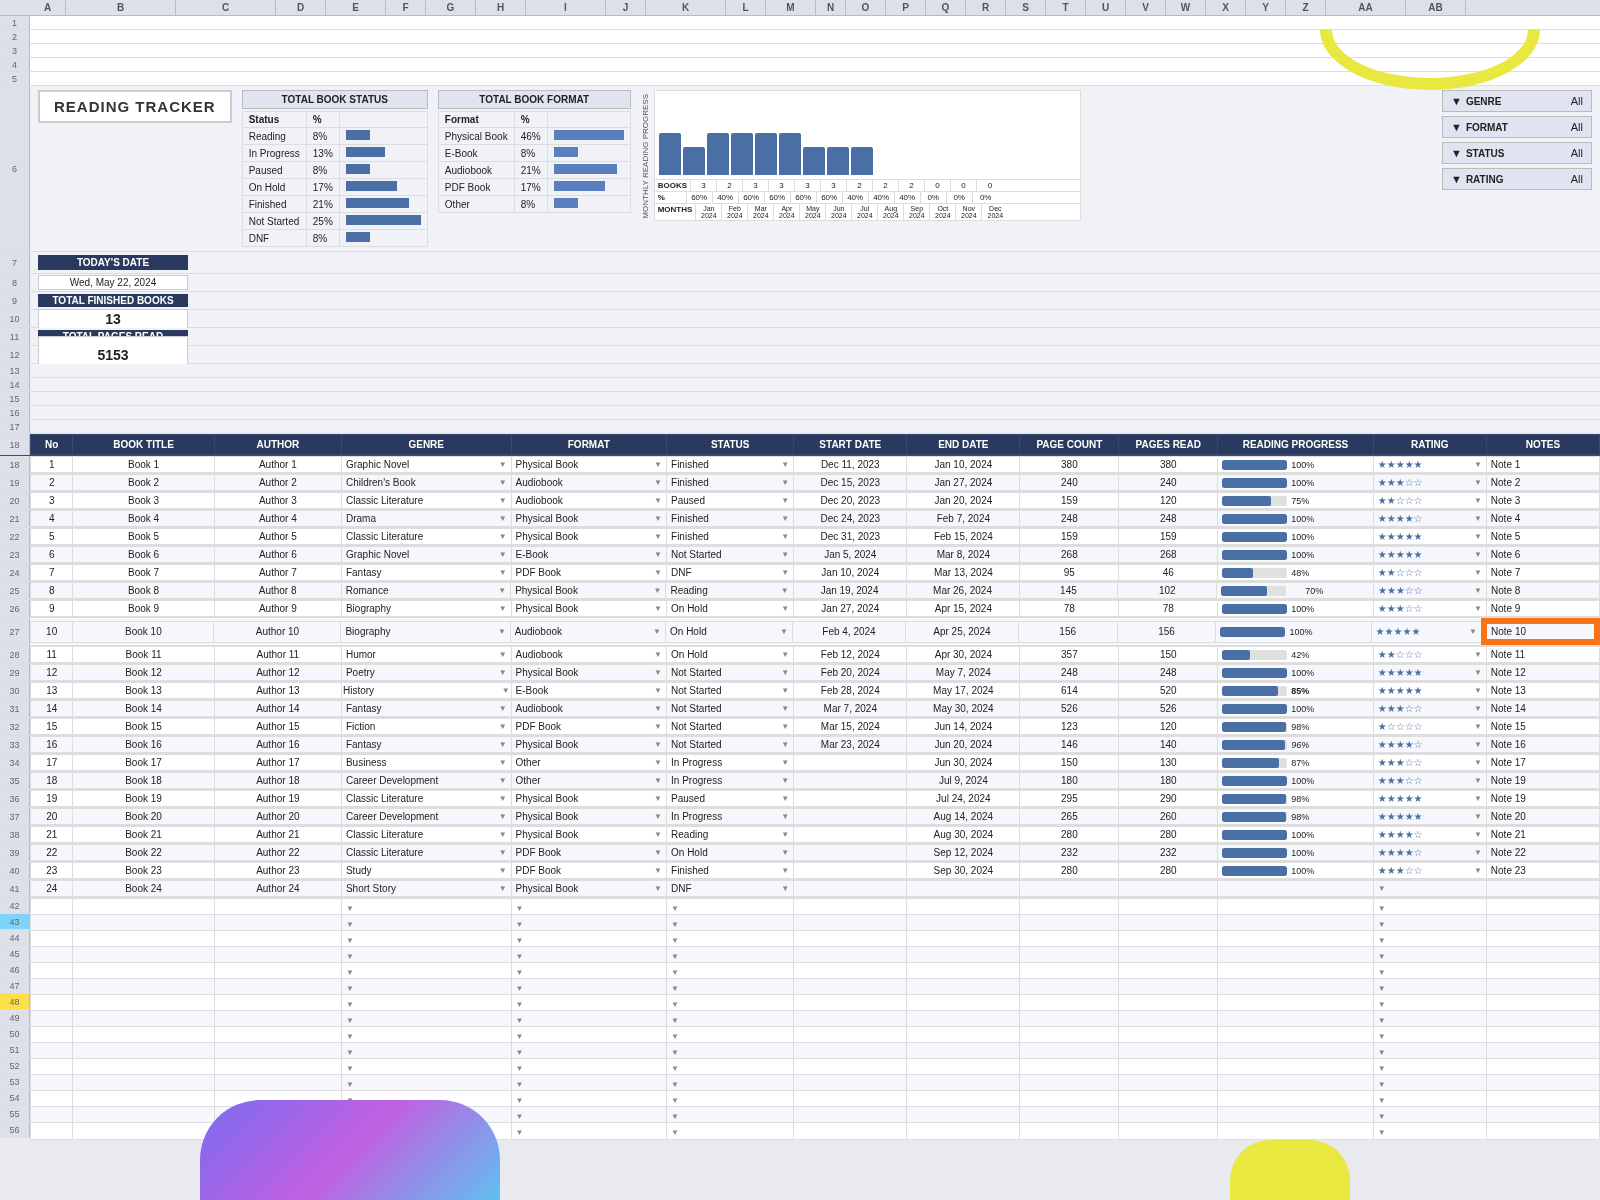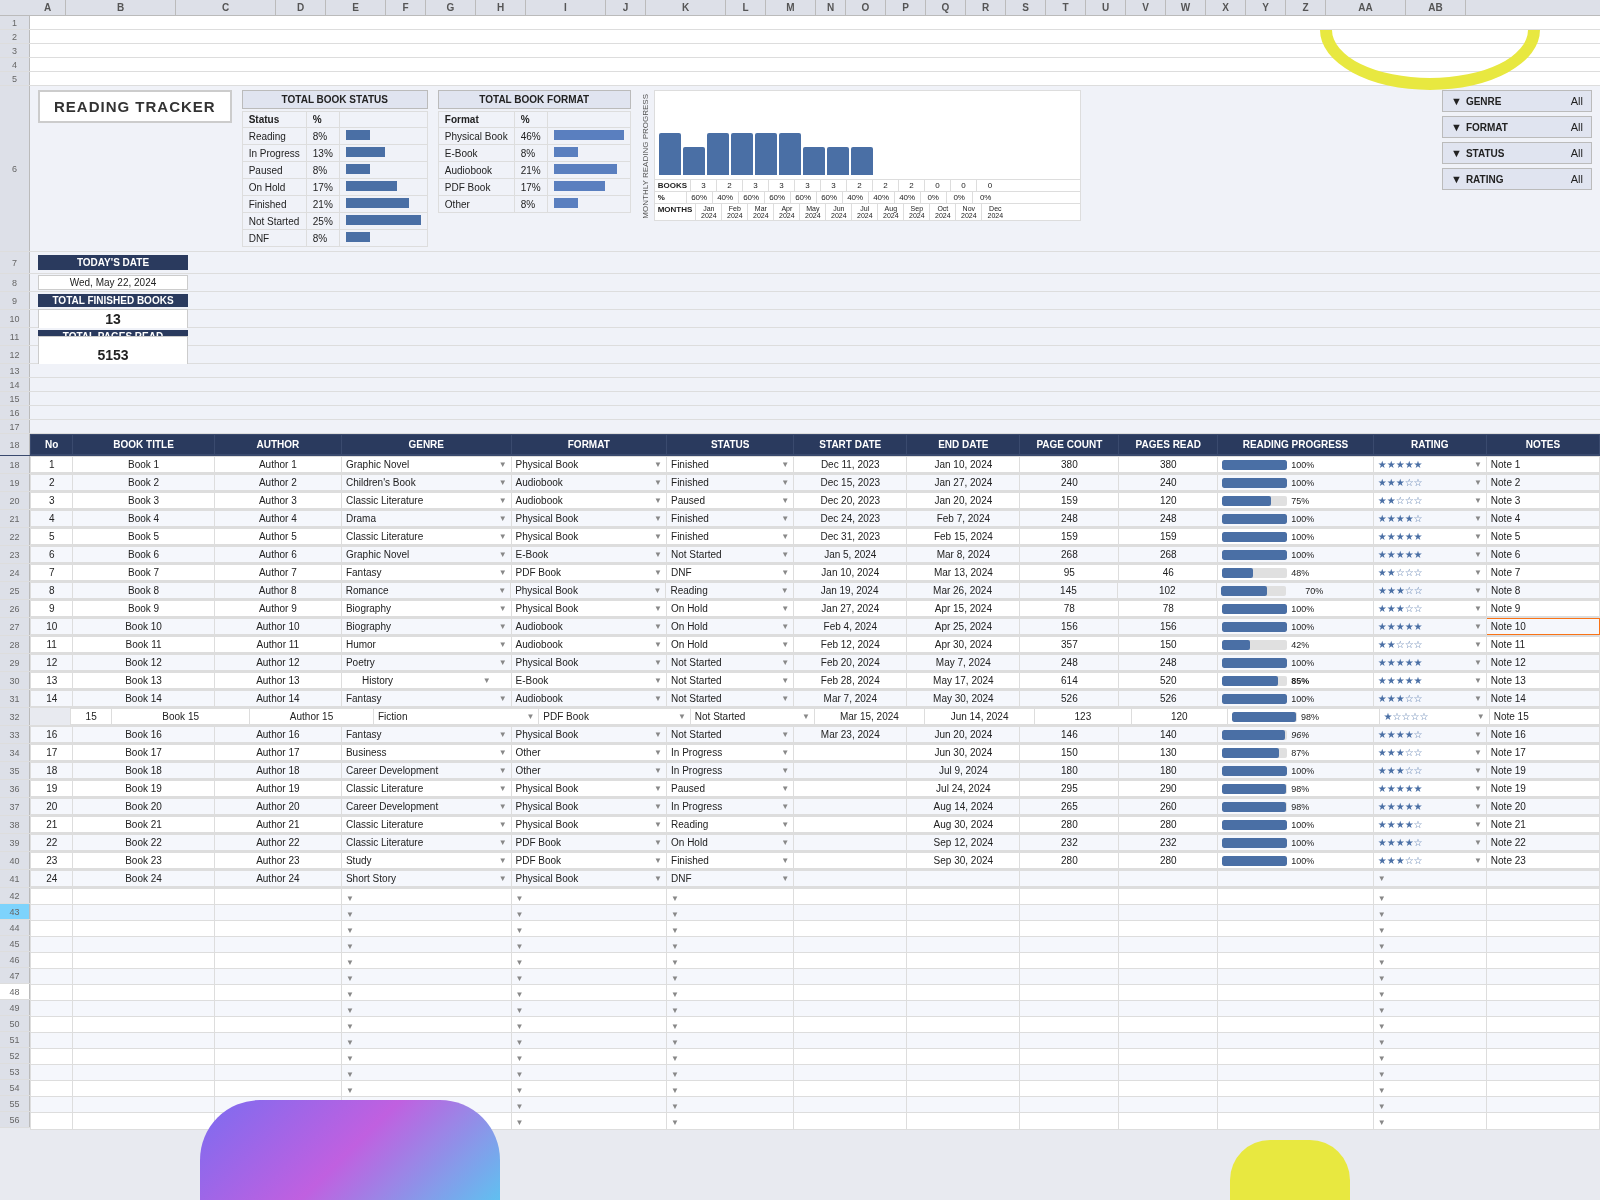--- a/index.html
+++ b/index.html
@@ -835,21 +835,21 @@
       </div>
       <span style="font-size:9px;">100%</span>
     </div>
               </td>
         <td style="width:80px; border:1px solid #ddd; padding:2px 4px; text-align:center;">
           <div style="display:flex; justify-content:space-between; align-items:center;">
                   <span style="color:#4a6fa5; font-size:10px;">★★★★★</span>
                   <span style="font-size:8px; color:#888;">▼</span>
                 </div>
         </td>
-        <td style="width:80px; border:1px solid #f97316; padding:2px 4px;margin-top:12px;">Note 10</td>
+        <td style="width:80px; border:6px solid #f97316; padding:2px 4px;margin-top:12px;">Note 10</td>
       </tr>
     </tbody>
         </table>
   </div>
       <div style="display: flex; border-bottom: 1px solid rgb(221, 221, 221);">
     <div style="width:30px; min-width:30px; background:#dde0e8; text-align:center; font-size:9px; color:#666; border-right:1px solid #bbb; display:flex; align-items:center; justify-content:center;">28</div>
     <table style="flex:1; border-collapse:collapse; font-size:10px; background:white;">
       <tbody>
             <tr>
         <td style="width:30px; text-align:center; border:1px solid #ddd; padding:2px 4px;">11</td>
@@ -928,21 +928,21 @@
         </table>
   </div>
       <div style="display: flex; border-bottom: 1px solid rgb(221, 221, 221);">
     <div style="width:30px; min-width:30px; background:#dde0e8; text-align:center; font-size:9px; color:#666; border-right:1px solid #bbb; display:flex; align-items:center; justify-content:center;">30</div>
     <table style="flex:1; border-collapse:collapse; font-size:10px; background:white;">
       <tbody>
             <tr>
         <td style="width:30px; text-align:center; border:1px solid #ddd; padding:2px 4px;">13</td>
         <td style="width:100px; border:1px solid #ddd; padding:2px 4px; text-align:center;">Book 13</td>
         <td style="width:90px; border:1px solid #ddd; padding:2px 4px; text-align:center;">Author 13</td>
-        <td style="width:120px; border:1px solid #ddd; padding:2px 20px;">
+        <td style="width:120px; border:1px solid #ddd; padding:2px 1px;">
           <div style="display:flex; justify-content:space-between; align-items:center;">History<span style="font-size:8px; color:#888;">▼</span></div>
         </td>
         <td style="width:110px; border:1px solid #ddd; padding:2px 4px;">
           <div style="display:flex; justify-content:space-between; align-items:center;">E-Book<span style="font-size:8px; color:#888;">▼</span></div>
         </td>
         <td style="width:90px; border:1px solid #ddd; padding:2px 4px;">
           <div style="display:flex; justify-content:space-between; align-items:center;">Not Started<span style="font-size:8px; color:#888;">▼</span></div>
         </td>
         <td style="width:80px; border:1px solid #ddd; padding:2px 4px; text-align:center;">Feb 28, 2024</td>
         <td style="width:80px; border:1px solid #ddd; padding:2px 4px; text-align:center;">May 17, 2024</td>
@@ -1000,21 +1000,21 @@
           <div style="display:flex; justify-content:space-between; align-items:center;">
                   <span style="color:#4a6fa5; font-size:10px;">★★★☆☆</span>
                   <span style="font-size:8px; color:#888;">▼</span>
                 </div>
         </td>
         <td style="width:80px; border:1px solid #ddd; padding:2px 4px;">Note 14</td>
       </tr>
     </tbody>
         </table>
   </div>
-      <div style="display: flex; border-bottom: 1px solid rgb(221, 221, 221); gap: 40px;">
+      <div style="display: flex; border-bottom: 1px solid rgb(221, 221, 221);">
     <div style="width:30px; min-width:30px; background:#dde0e8; text-align:center; font-size:9px; color:#666; border-right:1px solid #bbb; display:flex; align-items:center; justify-content:center;">32</div>
     <table style="flex:1; border-collapse:collapse; font-size:10px; background:white;">
       <tbody>
             <tr>
         <td style="width:30px; text-align:center; border:1px solid #ddd; padding:2px 4px;">15</td>
         <td style="width:100px; border:1px solid #ddd; padding:2px 4px; text-align:center;">Book 15</td>
         <td style="width:90px; border:1px solid #ddd; padding:2px 4px; text-align:center;">Author 15</td>
         <td style="width:120px; border:1px solid #ddd; padding:2px 4px;">
           <div style="display:flex; justify-content:space-between; align-items:center;">Fiction<span style="font-size:8px; color:#888;">▼</span></div>
         </td>
@@ -1525,21 +1525,21 @@
         <td style="width:70px; border:1px solid #ddd;"></td>
         <td style="width:70px; border:1px solid #ddd;"></td>
         <td style="width:110px; border:1px solid #ddd;"></td>
         <td style="width:80px; border:1px solid #ddd; padding:2px 4px;"><span style="font-size:8px; color:#888;">▼</span></td>
         <td style="width:80px; border:1px solid #ddd;"></td>
       </tr>
     </tbody>
         </table>
   </div>
       <div style="display: flex; border-bottom: 1px solid rgb(221, 221, 221); height: 16px;">
-    <div style="width:30px; min-width:30px; background:#ffffff; text-align:center; font-size:9px; color:#666; border-right:1px solid #bbb; display:flex; align-items:center; justify-content:center;">48</div>
+    <div style="width:30px; min-width:30px; background:#fde047; text-align:center; font-size:9px; color:#666; border-right:1px solid #bbb; display:flex; align-items:center; justify-content:center;">48</div>
     <table style="flex:1; border-collapse:collapse; background:white;">
       <tbody>
             <tr>
         <td style="width:30px; border:1px solid #ddd;"></td>
         <td style="width:100px; border:1px solid #ddd;"></td>
         <td style="width:90px; border:1px solid #ddd;"></td>
         <td style="width:120px; border:1px solid #ddd; padding:2px 4px;"><span style="font-size:8px; color:#888;">▼</span></td>
         <td style="width:110px; border:1px solid #ddd; padding:2px 4px;"><span style="font-size:8px; color:#888;">▼</span></td>
         <td style="width:90px; border:1px solid #ddd; padding:2px 4px;"><span style="font-size:8px; color:#888;">▼</span></td>
         <td style="width:80px; border:1px solid #ddd;"></td>

